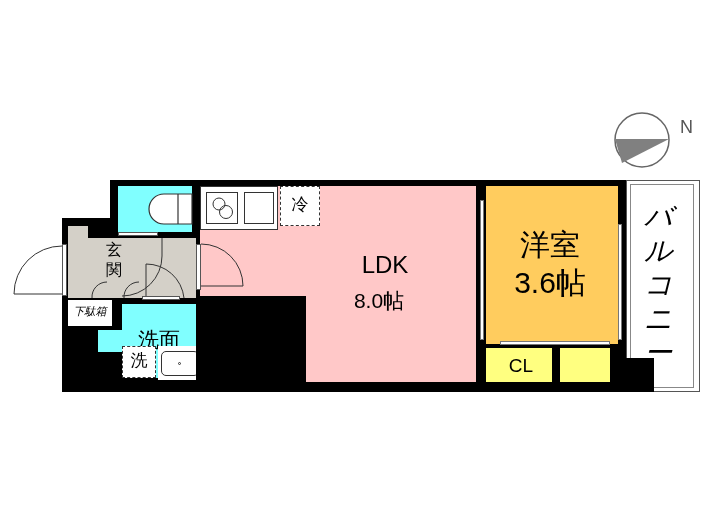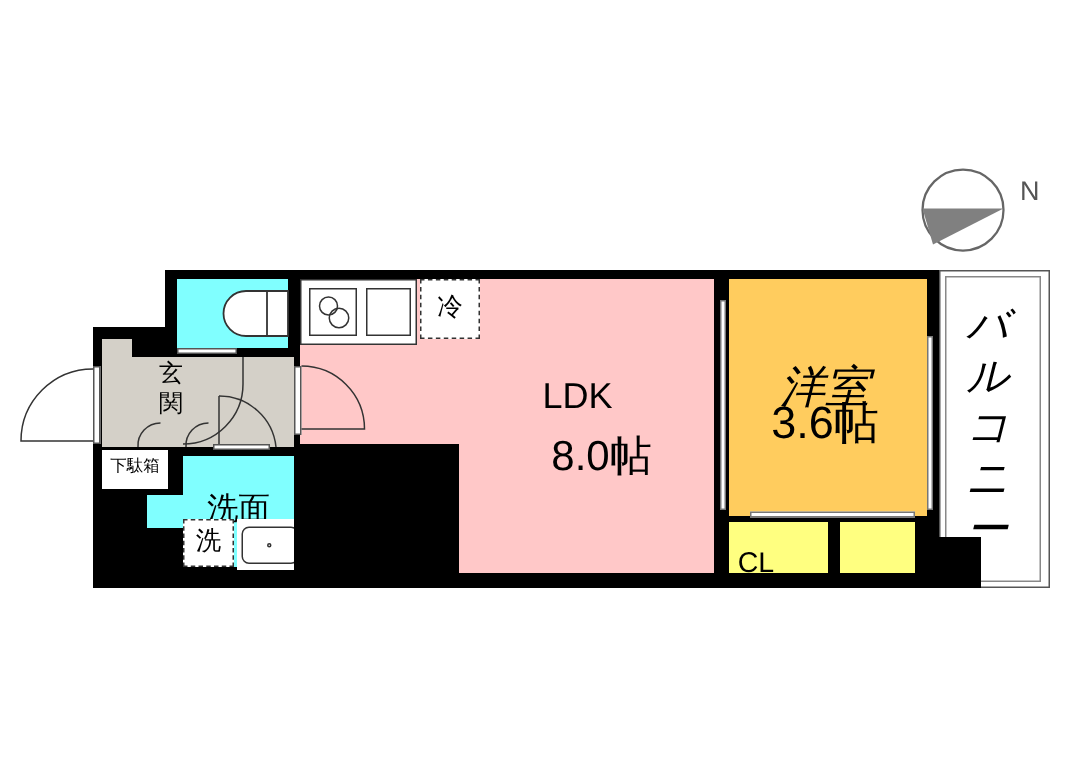--- a/index.html
+++ b/index.html
@@ -44,21 +44,21 @@
   <path d="M34,62 A15,15 0 0 1 49,46" fill="none" stroke="#333" stroke-width="1"></path>
   <path d="M2,62 A15,15 0 0 1 17,46" fill="none" stroke="#333" stroke-width="1"></path>
   <path d="M32,60 A40,40 0 0 0 72,20" fill="none" stroke="#333" stroke-width="1"></path>
   <line x1="72" y1="2" x2="72" y2="20" stroke="#333" stroke-width="1"></line>
   <line x1="56" y1="28" x2="56" y2="62" stroke="#333" stroke-width="1"></line>
   <path d="M56,28 A38,38 0 0 1 94,62" fill="none" stroke="#333" stroke-width="1"></path>
 </svg>
 <div class="abs" style="left:142px;top:296px;width:38px;height:4px;background:#fff;border:1px solid #555;"></div>
 
 <div class="abs" style="left:68px;top:300px;width:44px;height:26px;background:#fff;"></div>
-<span class="lbl" style="left:68px;top:306px;width:44px;font-size:11px;">下駄箱</span>
+<span class="lbl" style="left:68px;top:306px;width:44px;font-size:11px;font-style:italic;">下駄箱</span>
 
 <div class="abs" style="left:122px;top:304px;width:80px;height:74px;background:#80ffff;"></div>
 <div class="abs" style="left:98px;top:330px;width:30px;height:22px;background:#80ffff;"></div>
 <span class="lbl" style="left:124px;top:329px;width:70px;font-size:21px;">洗面</span>
 <div class="abs dash" style="left:122px;top:346px;width:34px;height:32px;background:#fff;"></div>
 <span class="lbl" style="left:122px;top:352px;width:34px;font-size:17px;">洗</span>
 <div class="abs" style="left:158px;top:346px;width:44px;height:34px;background:#fff;"></div>
 <div class="abs" style="left:161px;top:351px;width:38px;height:25px;border:1.2px solid #333;border-radius:5px;background:#fff;"></div>
 <div class="abs" style="left:178px;top:362px;width:3px;height:3px;border:1px solid #333;border-radius:50%;"></div>
 
@@ -81,29 +81,29 @@
   <circle cx="18" cy="18" r="6.5" fill="none" stroke="#333" stroke-width="1"></circle>
 </svg>
 <div class="abs" style="left:244px;top:192px;width:30px;height:32px;border:1.2px solid #333;"></div>
 <div class="abs dash" style="left:280px;top:186px;width:40px;height:40px;background:#fff;"></div>
 <span class="lbl" style="left:280px;top:196px;width:40px;font-size:17px;">冷</span>
 <div class="abs" style="left:196px;top:244px;width:5px;height:46px;background:#fff;border:1px solid #555;"></div>
 <svg style="left:201px;top:244px;" width="44" height="46">
   <path d="M0,0 A42,42 0 0 1 42,42 L0,42" fill="none" stroke="#333" stroke-width="1"></path>
 </svg>
 <span class="lbl" style="left:330px;top:253px;width:110px;font-size:24px;">LDK</span>
-<span class="lbl" style="left:346px;top:290px;width:110px;font-size:28px;">8.0帖</span>
+<span class="lbl" style="left:324px;top:290px;width:110px;font-size:21px;">8.0帖</span>
 
 <div class="abs" style="left:486px;top:186px;width:132px;height:158px;background:#ffcc5e;"></div>
 <div class="abs" style="left:480px;top:200px;width:4px;height:140px;background:#fff;border:1px solid #777;"></div>
-<span class="lbl" style="left:490px;top:244px;width:120px;font-size:30px;font-style:italic;">洋室</span>
+<span class="lbl" style="left:490px;top:230px;width:120px;font-size:30px;">洋室</span>
 <span class="lbl" style="left:490px;top:268px;width:120px;font-size:30px;">3.6帖</span>
 <div class="abs" style="left:618px;top:224px;width:4px;height:116px;background:#fff;border:1px solid #777;"></div>
 
 <div class="abs" style="left:500px;top:341px;width:110px;height:4px;background:#fff;border:1px solid #777;"></div>
 <div class="abs" style="left:486px;top:348px;width:66px;height:34px;background:#ffff80;"></div>
 <div class="abs" style="left:560px;top:348px;width:50px;height:34px;background:#ffff80;"></div>
-<span class="lbl" style="left:476px;top:356px;width:56px;font-size:19px;margin-top:10px;">CL</span>
+<span class="lbl" style="left:493px;top:356px;width:56px;font-size:19px;">CL</span>
 
 <div class="abs" style="left:626px;top:180px;width:74px;height:212px;background:#fff;border:1.5px solid #555;"></div>
 <div class="abs" style="left:630px;top:184px;width:64px;height:204px;border:1px solid #888;"></div>
 <div class="abs wall" style="left:626px;top:358px;width:28px;height:34px;"></div>
 <span class="lbl" style="left:644px;top:200px;width:28px;font-size:28px;white-space:normal;line-height:34px;word-break:break-all;font-style:italic;">バルコニー</span>
 
 </body></html>

